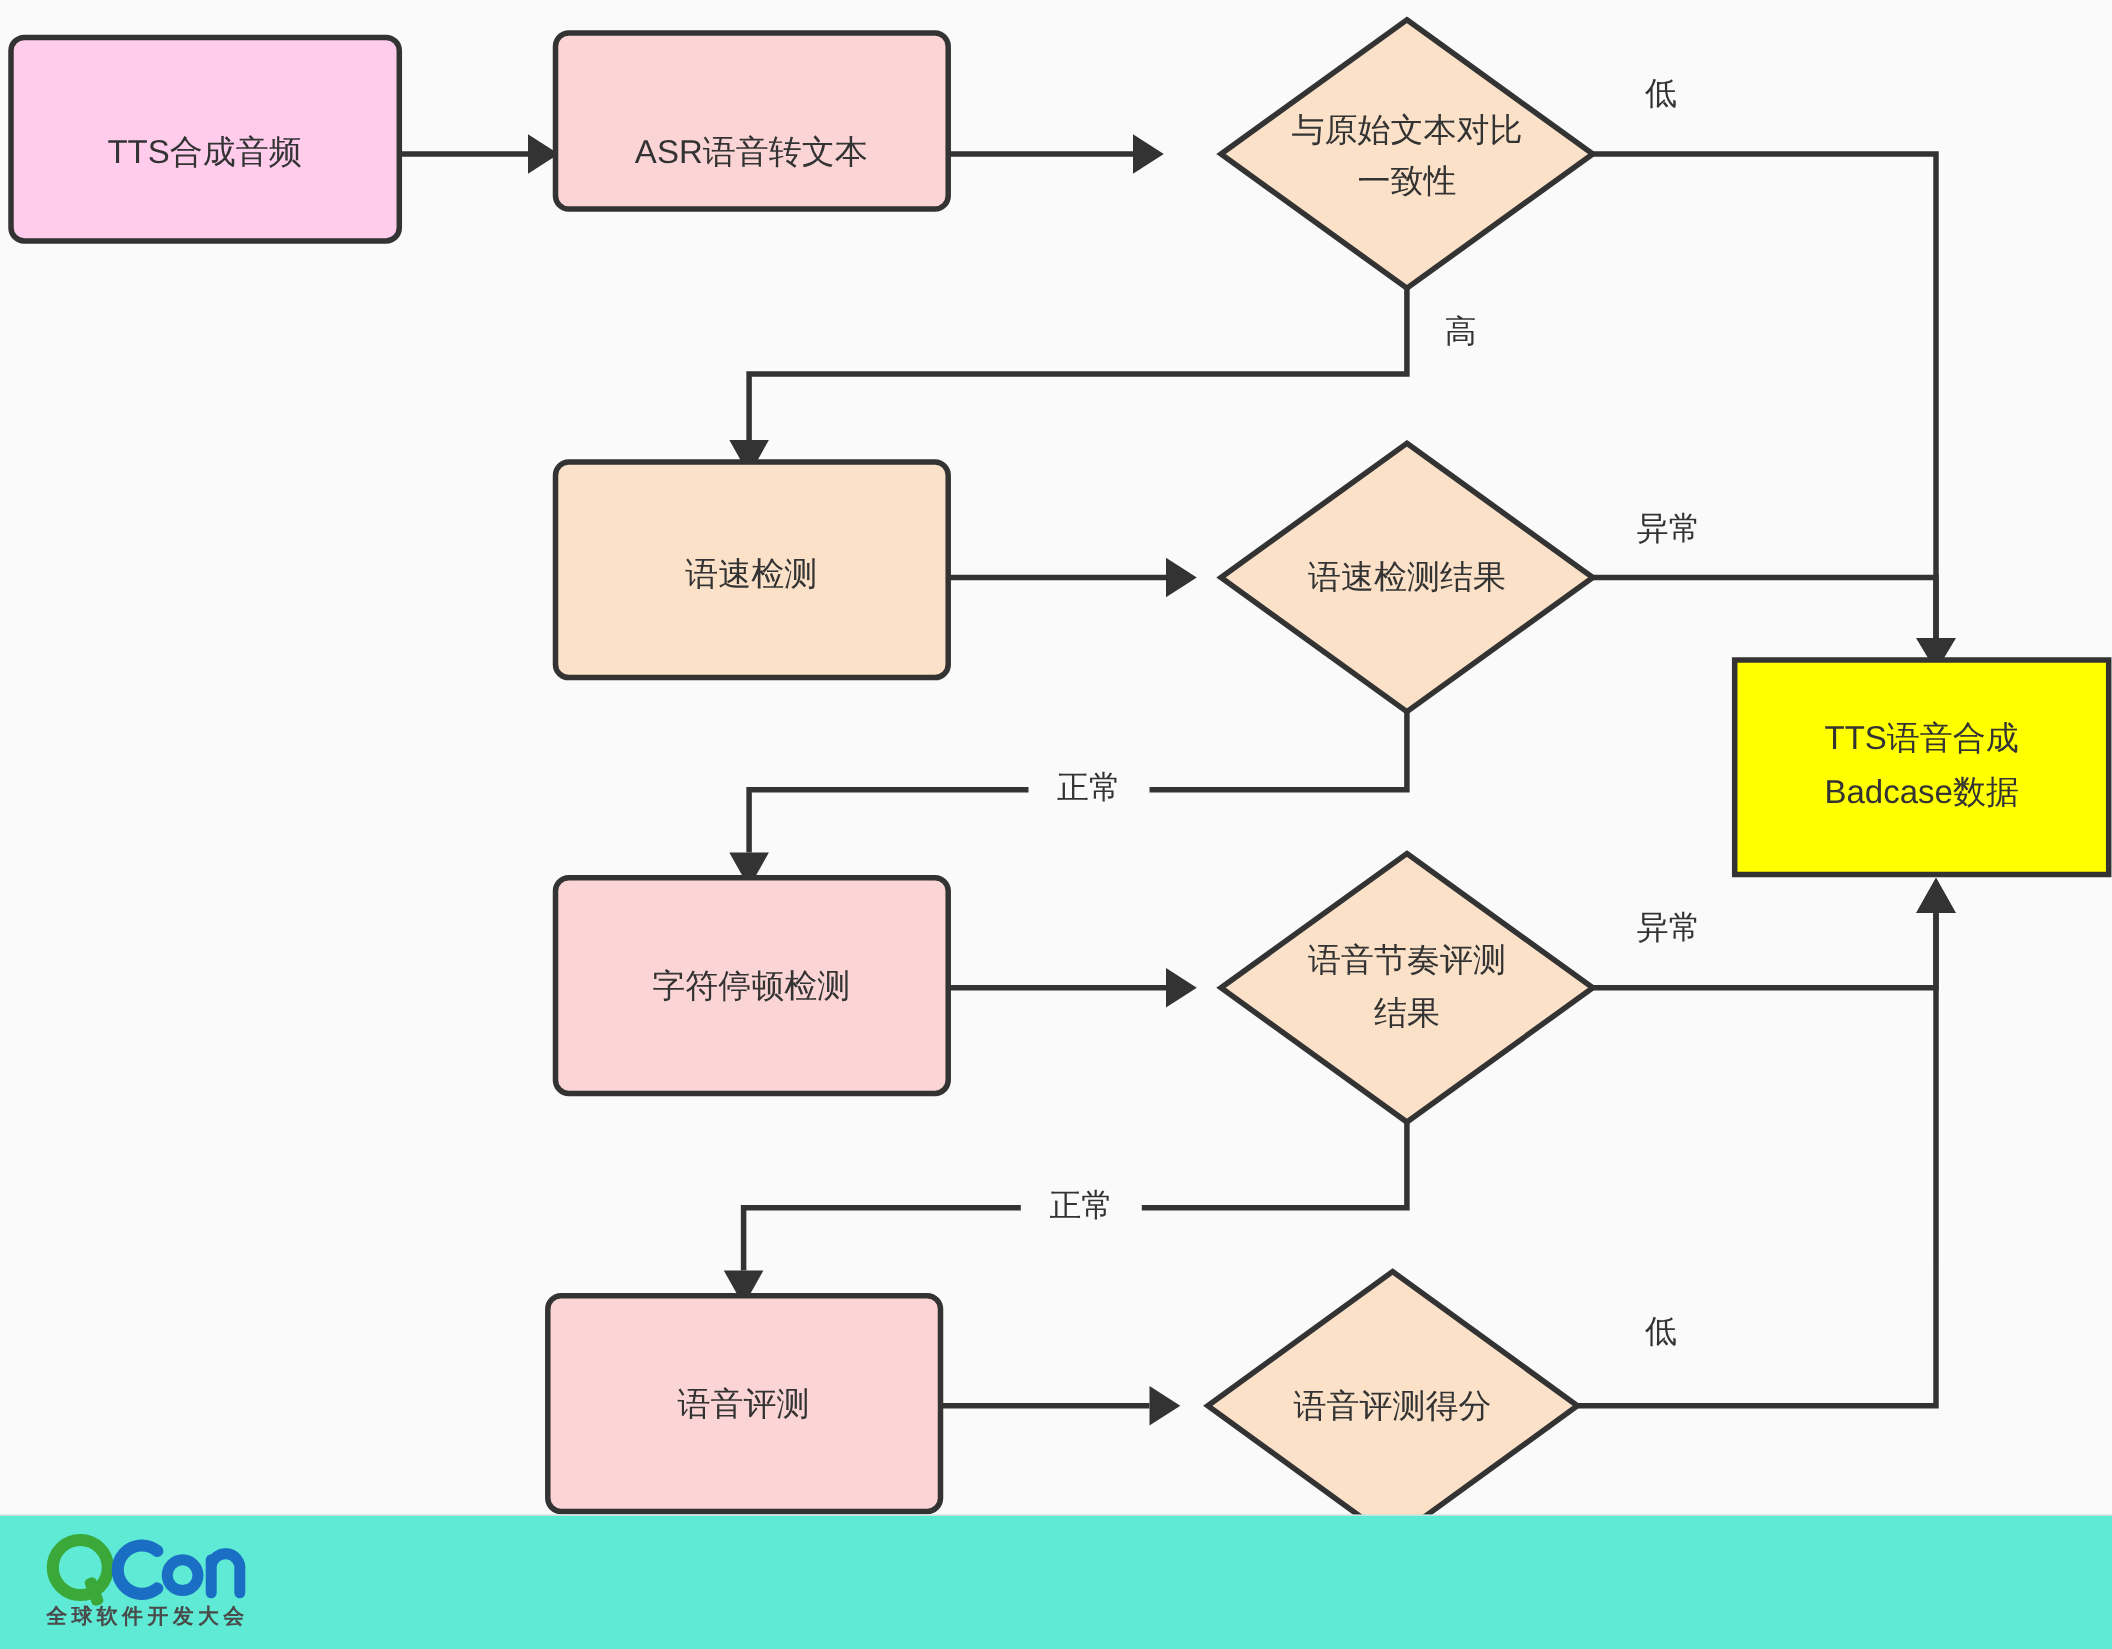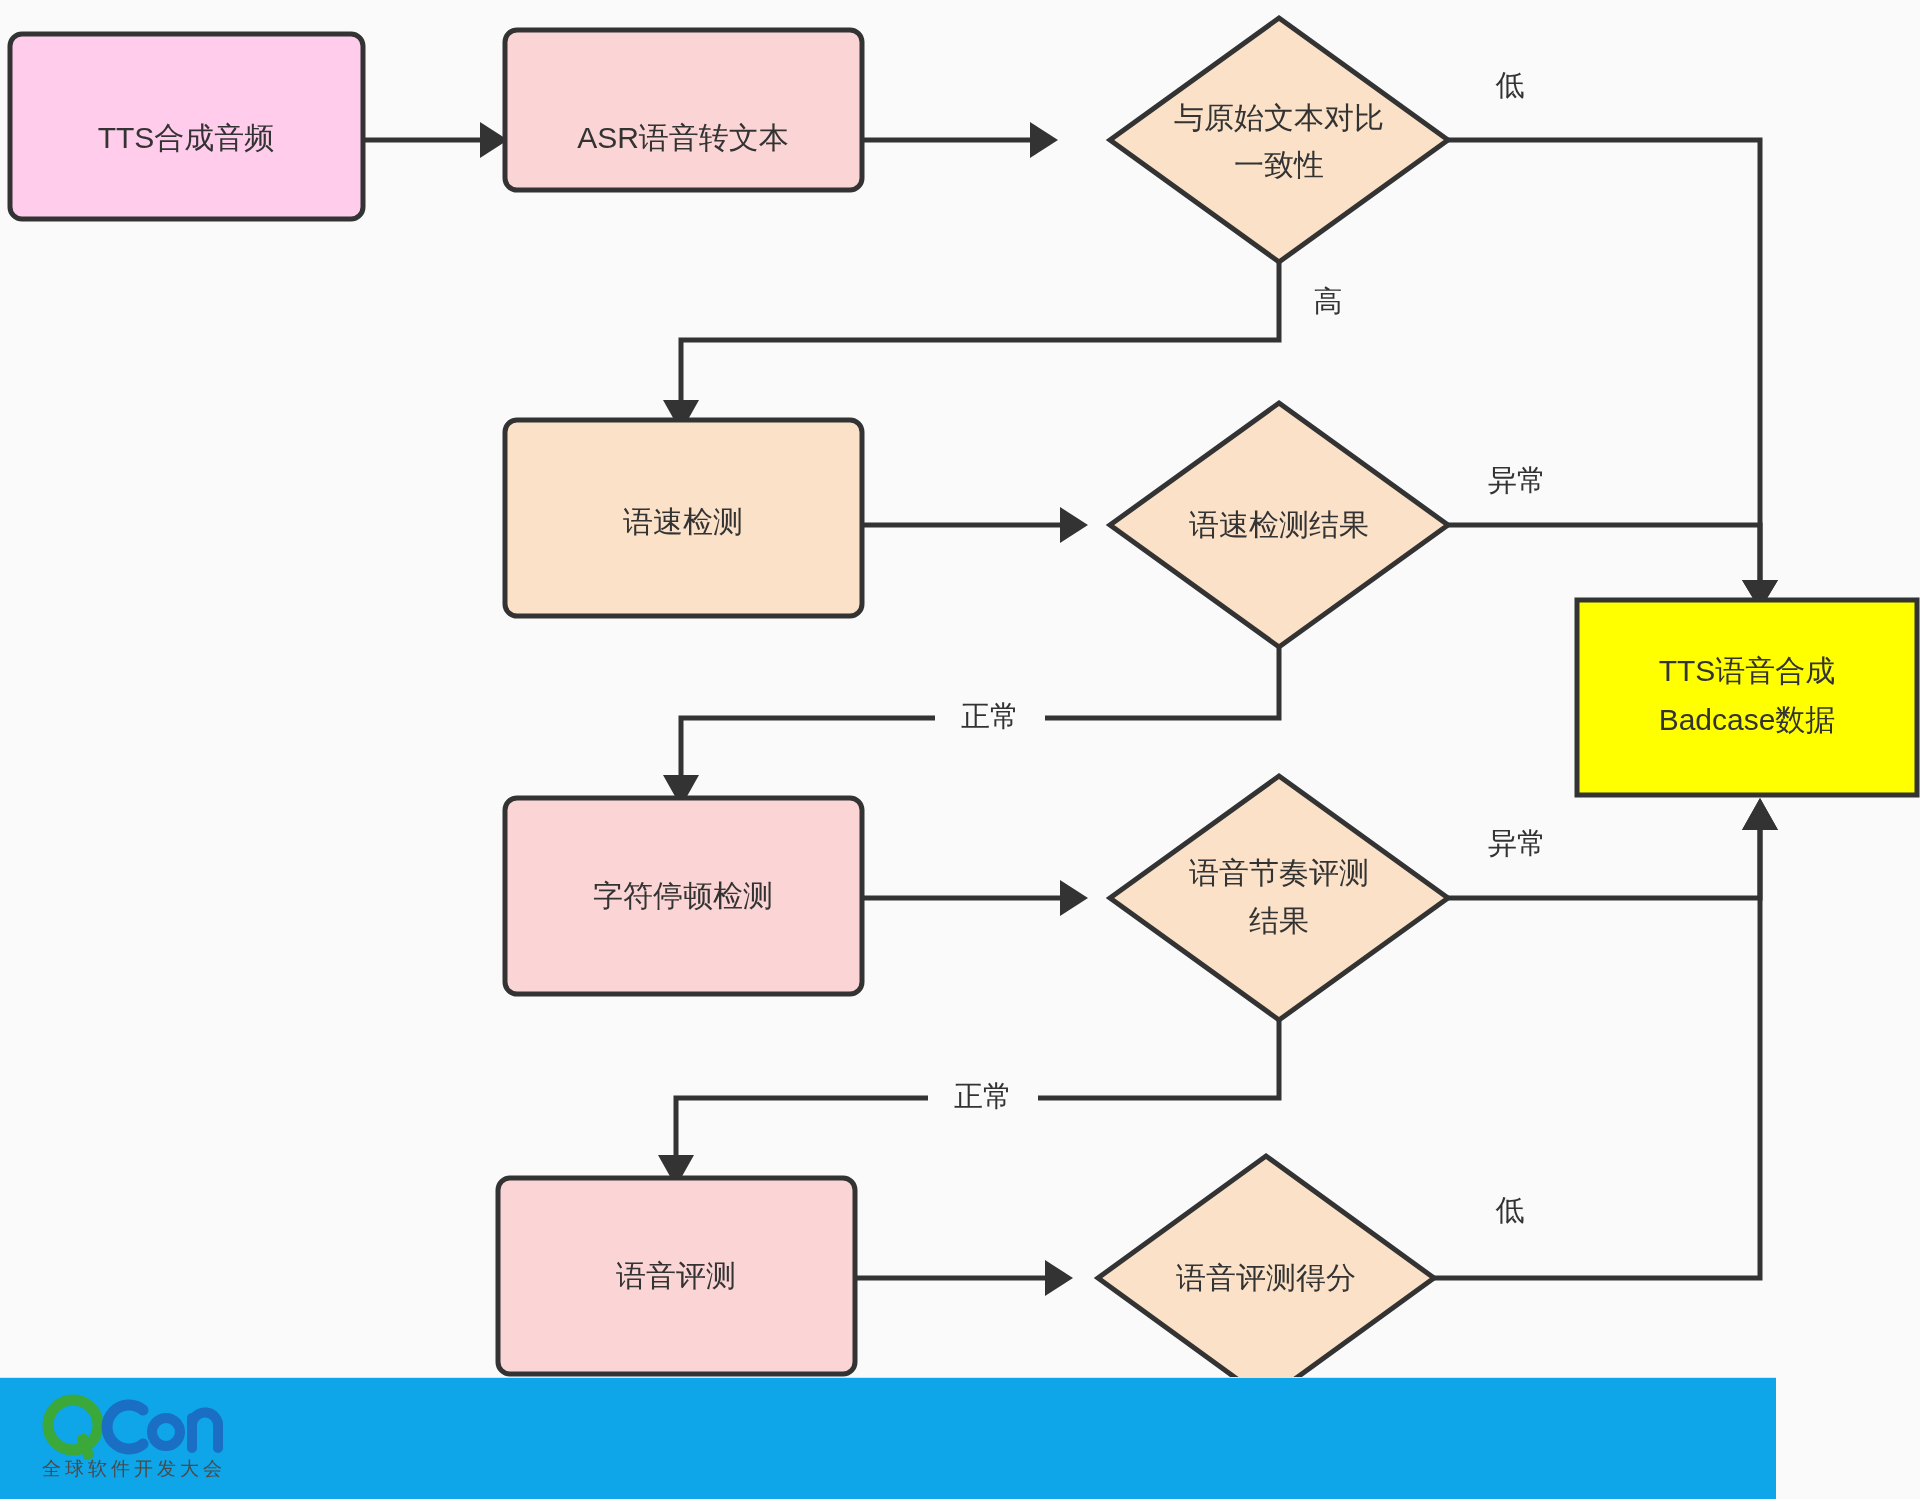--- a/index.html
+++ b/index.html
@@ -66,24 +66,25 @@
   }
   .label-bg {
     fill: #fafafa;
     stroke: none;
   }
   
   .footer-bar {
     position: absolute;
     left: 0;
     top: 1377px;
-    width: 1776px;
+    width: 1920px;
     height: 122px;
-    background: #0ea5e9;
+    background: #5eead4;
     border-top: 1px solid #e2e2e2;
+    font-weight: bold;
   }
   .qcon-logo {
     position: absolute;
     left: 40px;
     top: 12px;
     width: 230px;
     height: 100px;
   }
   .qcon-sub {
     position: absolute;

